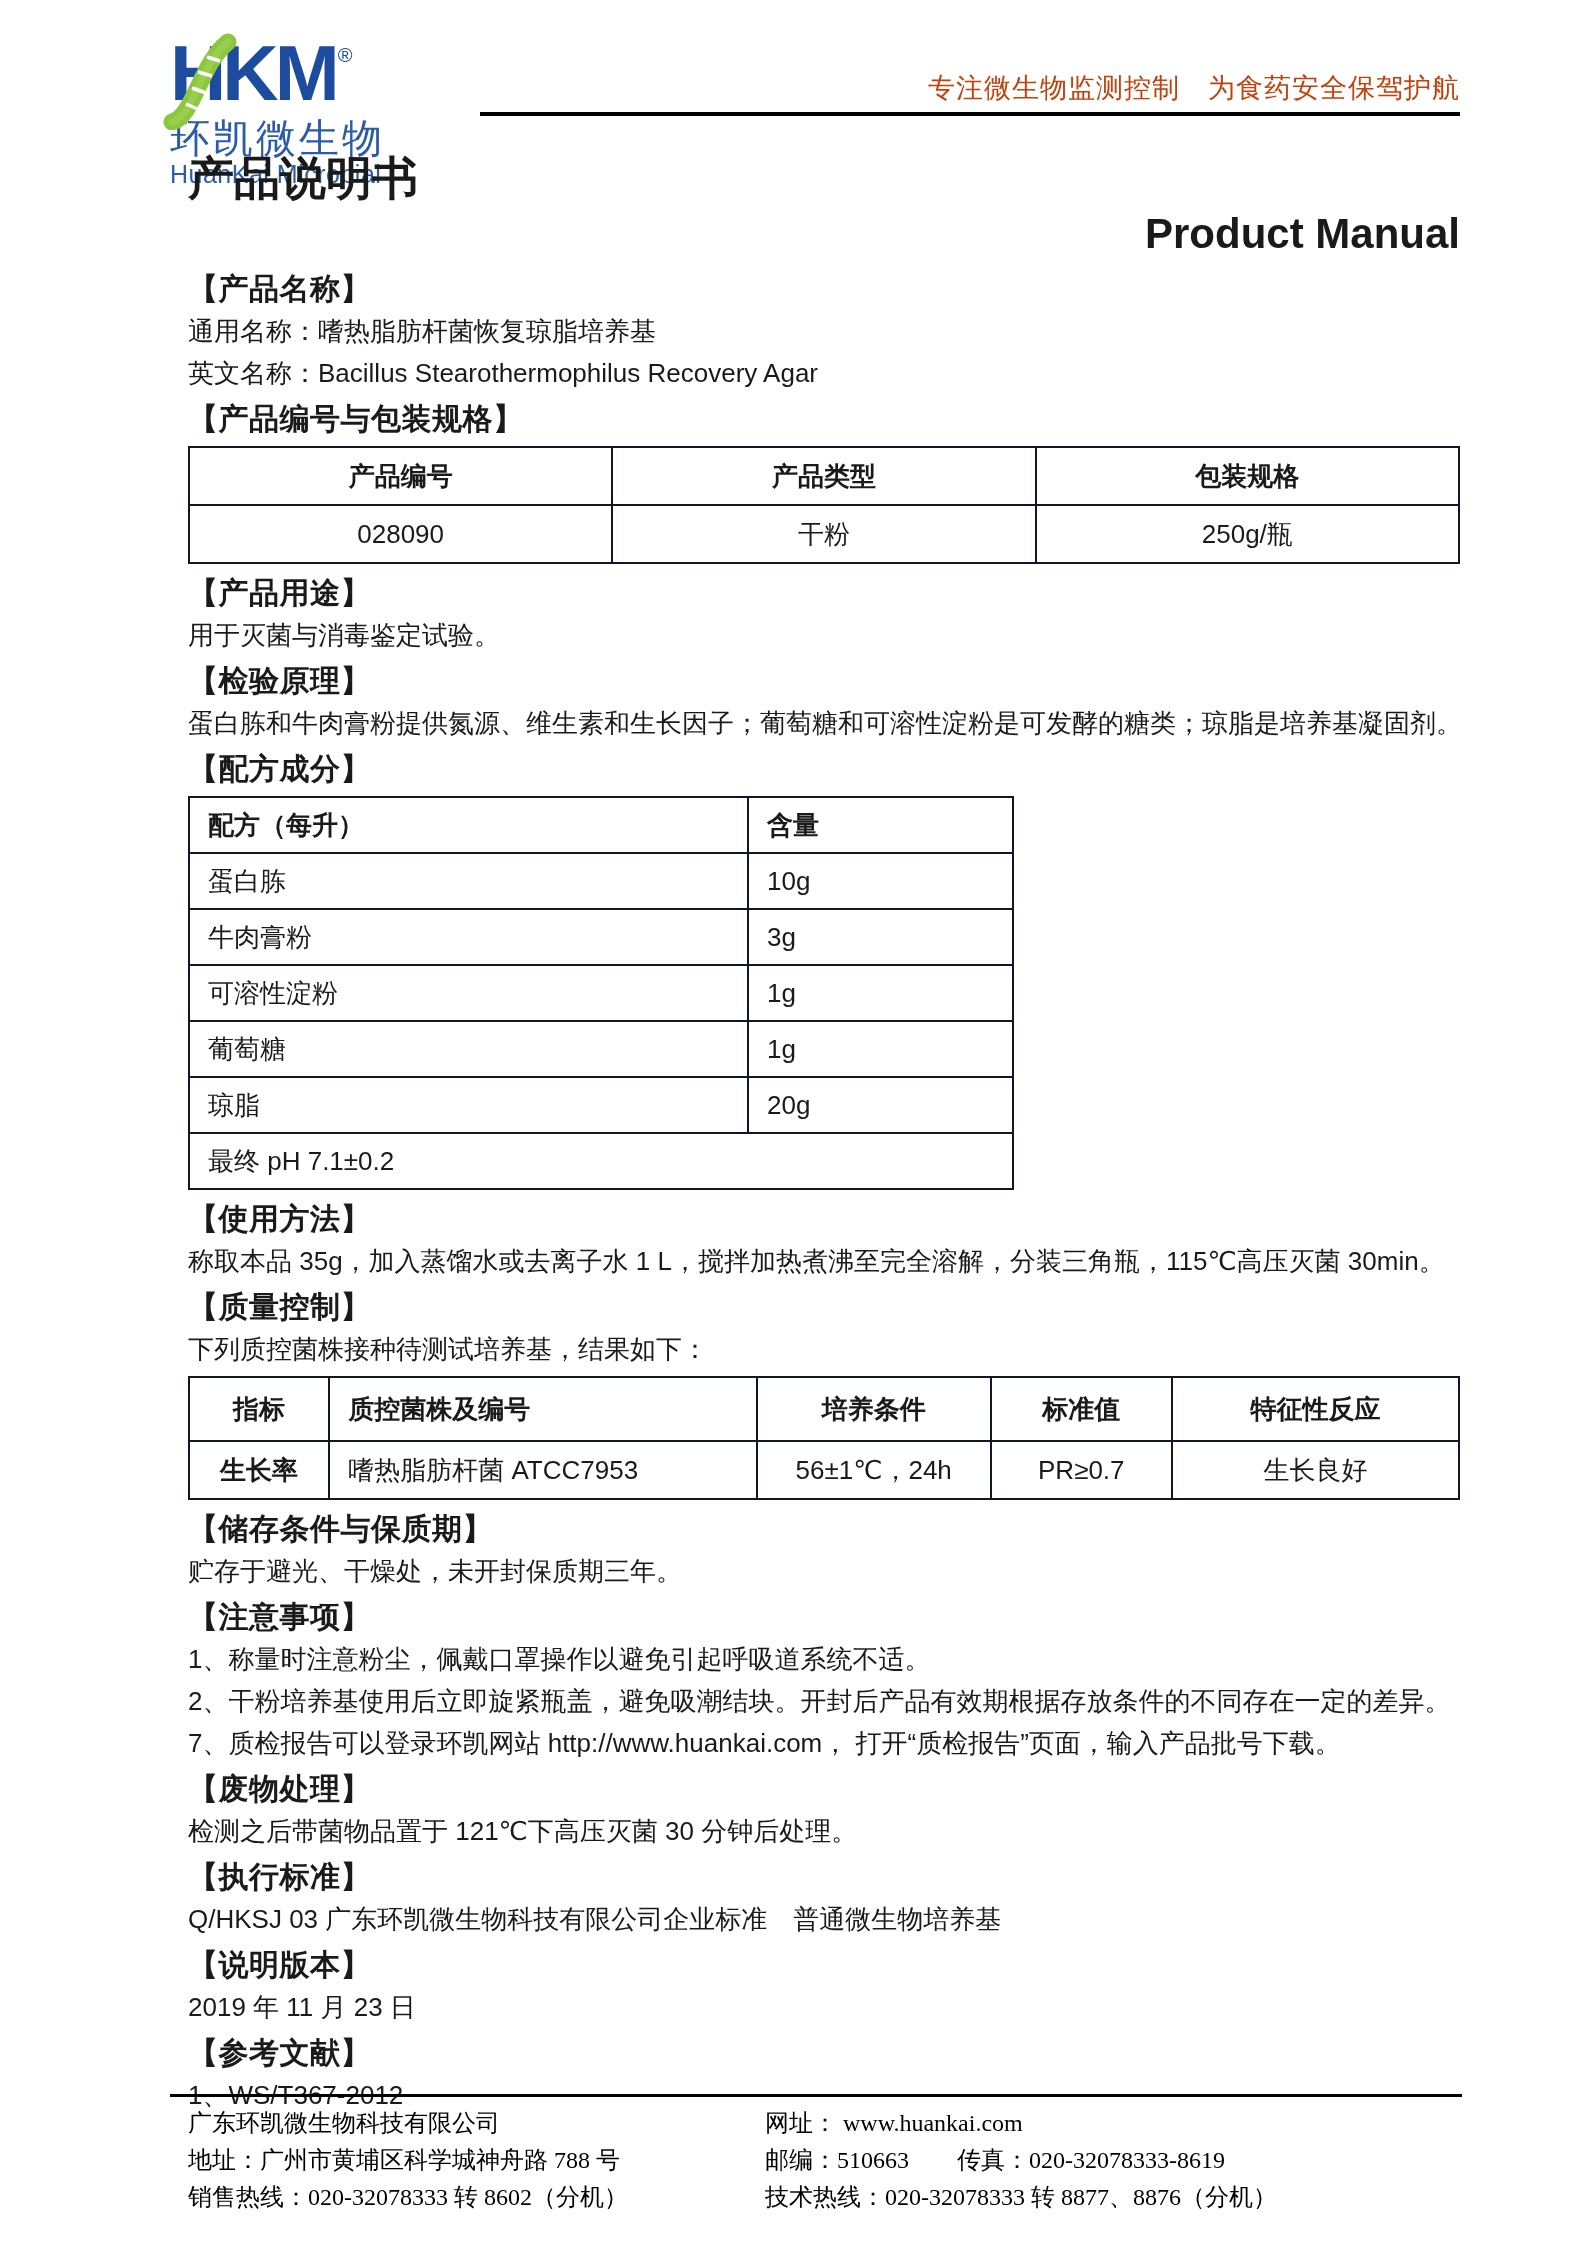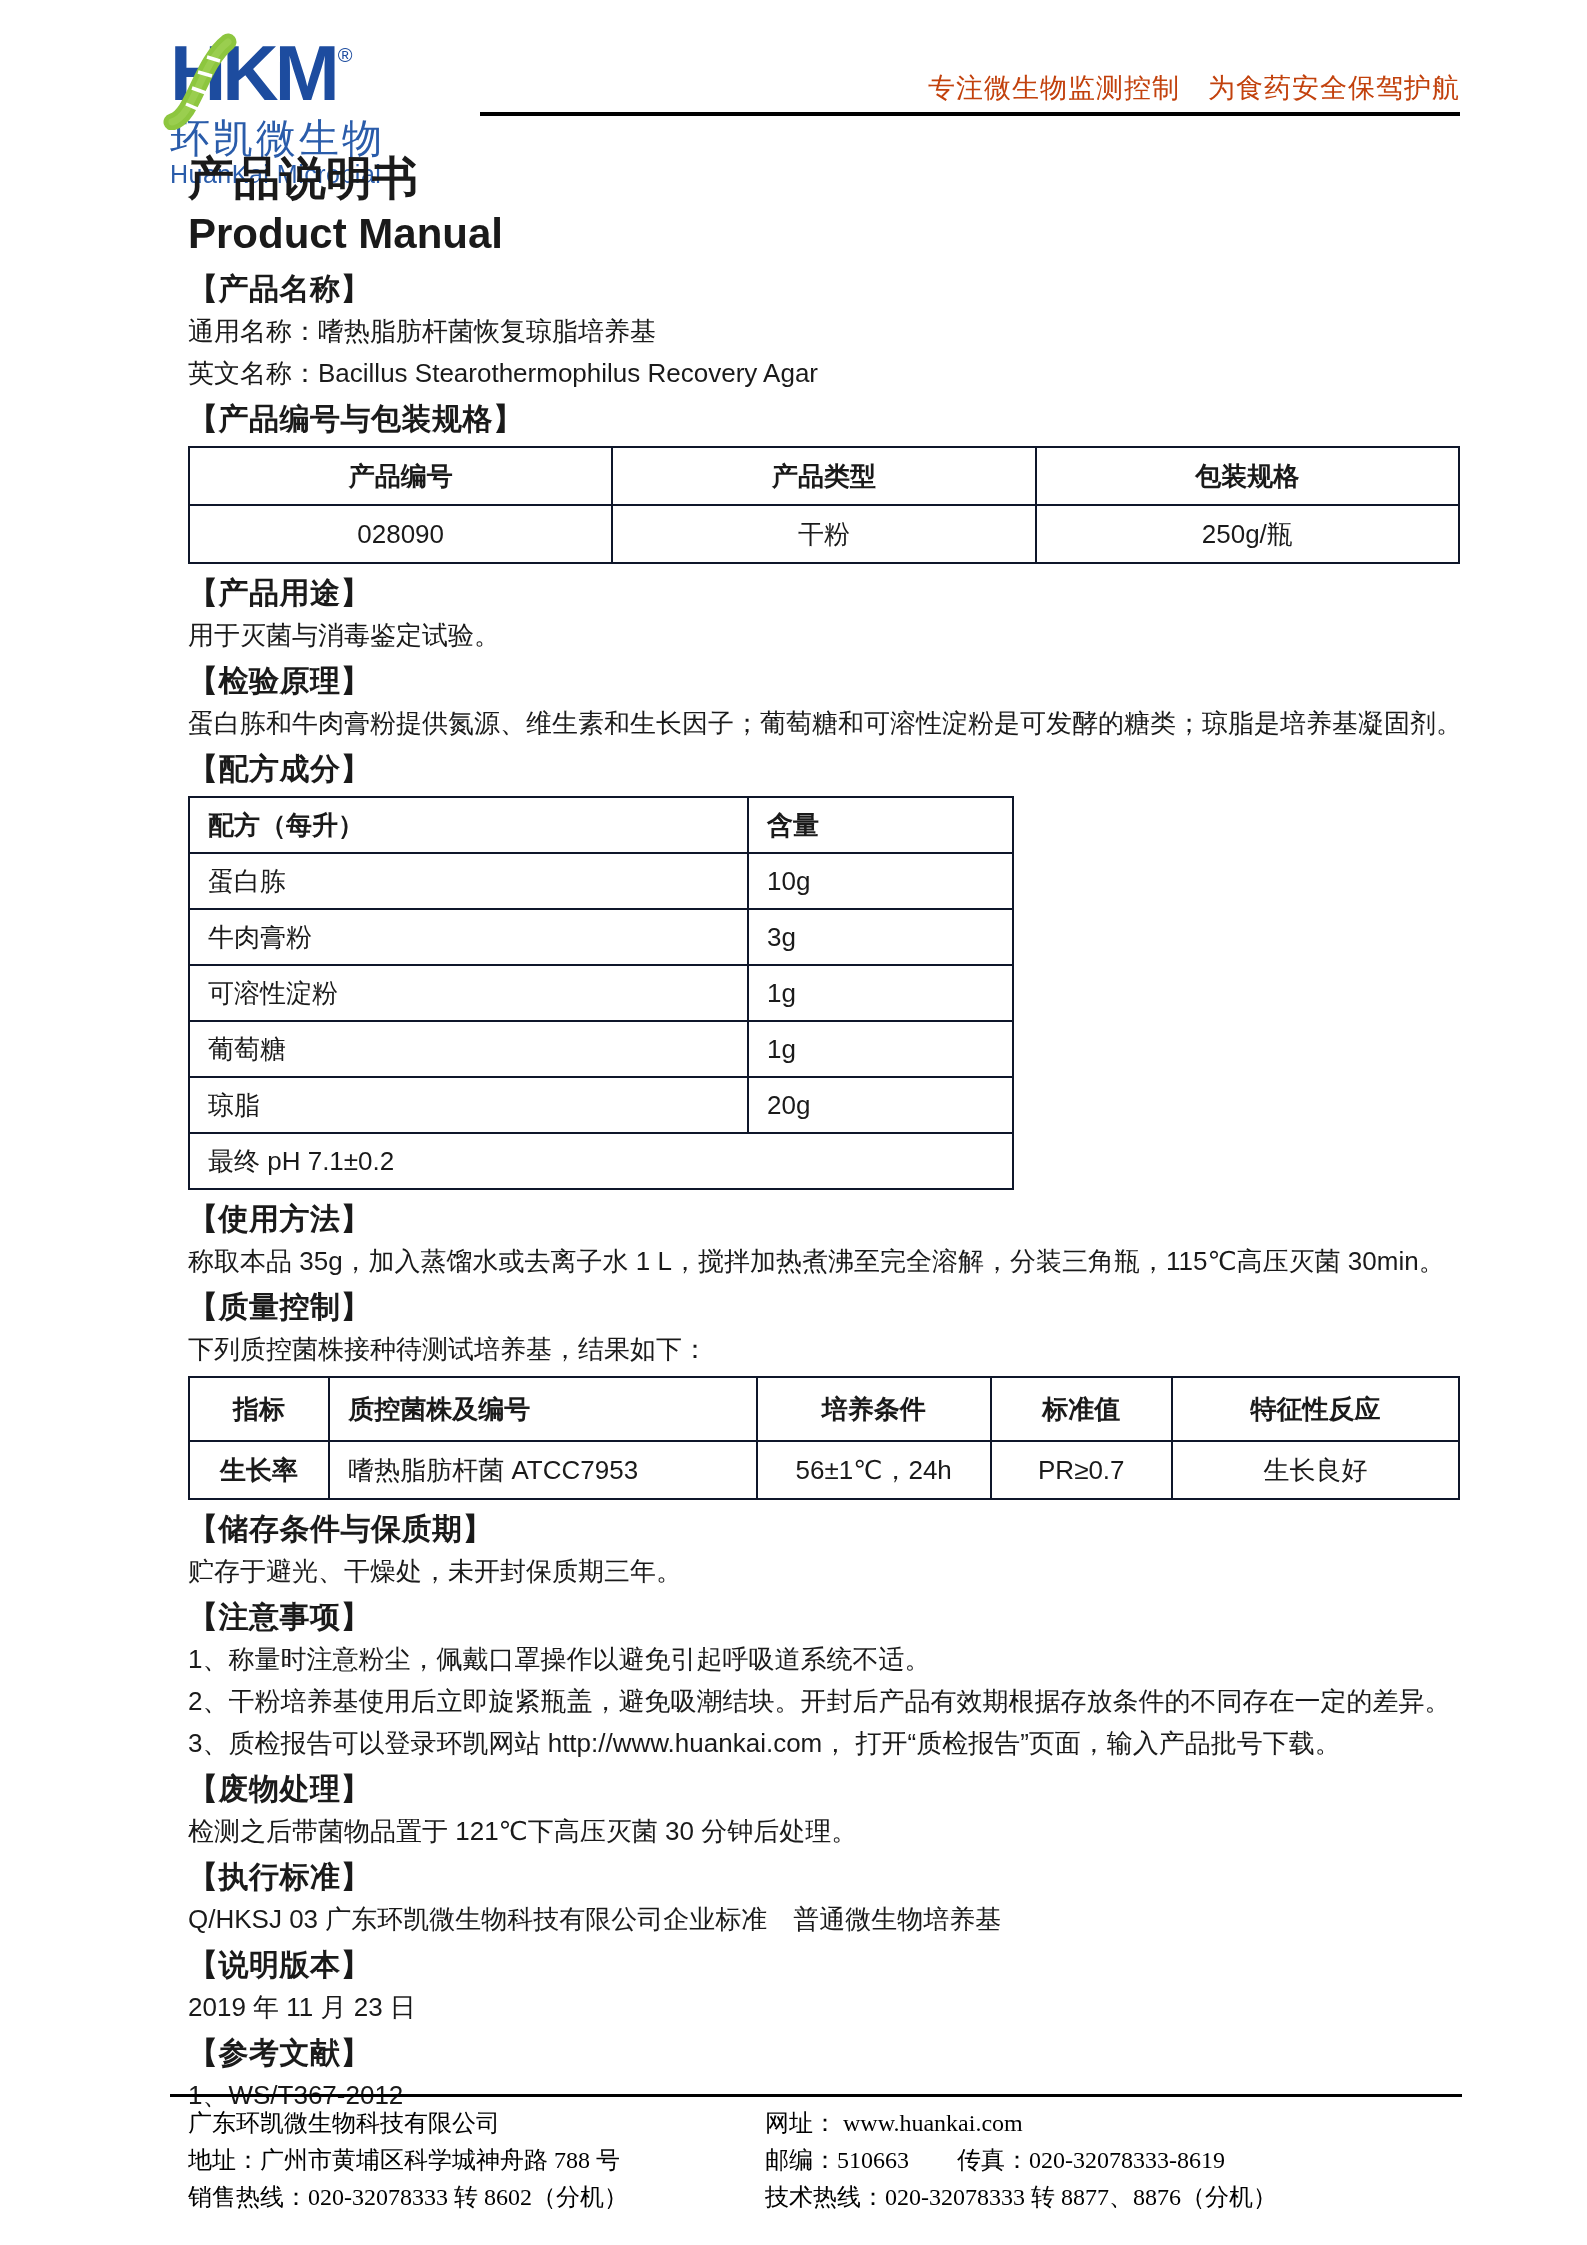--- a/index.html
+++ b/index.html
@@ -48,21 +48,21 @@
   }
   
   .content{
     position:absolute;left:188px;top:0;width:1272px;
     padding-top:150px;
   }
   .title-cn{
     font-size:46px;font-weight:800;line-height:57px;margin:0;
   }
   .title-en{
-    text-align:left;font-size:42px;font-weight:800;line-height:53px;margin:0;
+    text-align:right;font-size:42px;font-weight:800;line-height:53px;margin:0;
   }
   h3.sec{
     font-size:30px;font-weight:800;line-height:35px;margin:11px 0 0 0;
     letter-spacing:0.5px;
   }
   p.body{
     font-size:26px;font-weight:400;line-height:33px;margin:9px 0 0 0;
     white-space:nowrap;
   }
   
@@ -226,21 +226,21 @@
     <h3 class="sec">【储存条件与保质期】</h3>
     <p class="body">贮存于避光、干燥处，未开封保质期三年。</p>
 
     <h3 class="sec">【注意事项】</h3>
     <div>
 
         <p class="body">1、称量时注意粉尘，佩戴口罩操作以避免引起呼吸道系统不适。</p>
 
         <p class="body">2、干粉培养基使用后立即旋紧瓶盖，避免吸潮结块。开封后产品有效期根据存放条件的不同存在一定的差异。</p>
 
-        <p class="body">3、质检报告可以登录环凯网站 http://www.huankai.com， 打开“质检报告”页面，输入产品批号下载。</p>
+        <p class="body">7、质检报告可以登录环凯网站 http://www.huankai.com， 打开“质检报告”页面，输入产品批号下载。</p>
       </div>
 
     <h3 class="sec">【废物处理】</h3>
     <p class="body">检测之后带菌物品置于 121℃下高压灭菌 30 分钟后处理。</p>
 
     <h3 class="sec">【执行标准】</h3>
     <p class="body">Q/HKSJ 03  广东环凯微生物科技有限公司企业标准　普通微生物培养基</p>
 
     <h3 class="sec">【说明版本】</h3>
     <p class="body">2019 年 11 月 23 日</p>

